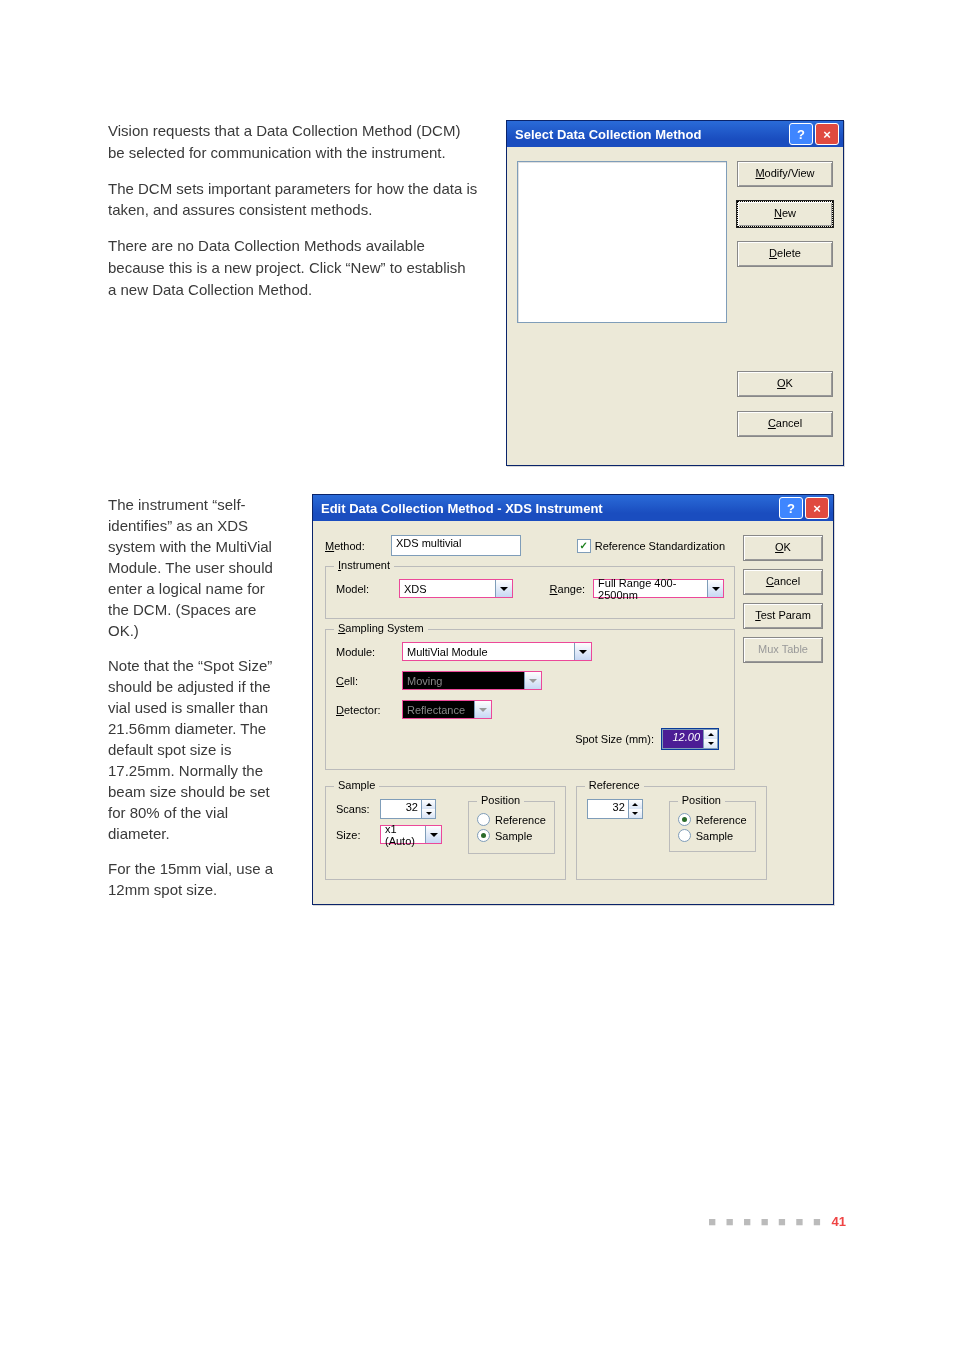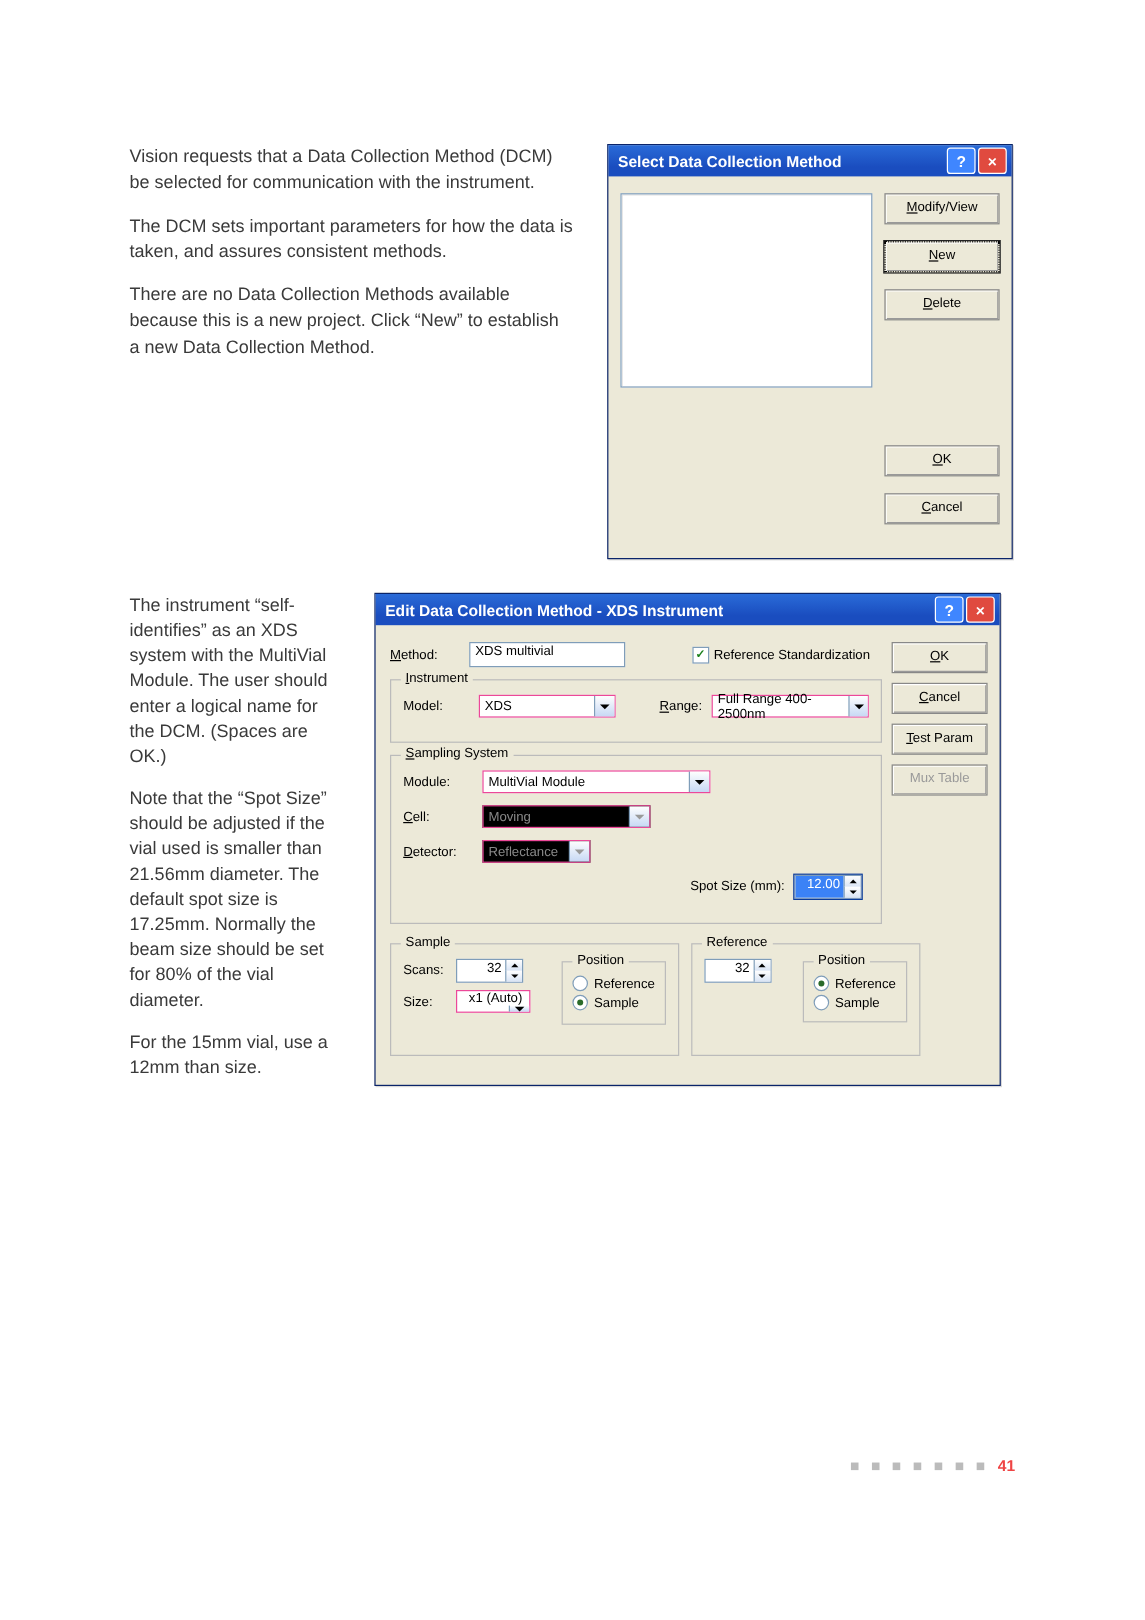--- a/index.html
+++ b/index.html
@@ -161,21 +161,21 @@
 
   .spin {
     display:inline-flex;align-items:stretch;border:1px solid #7f9db9;height:18px;background:#fff;
   }
   .spin .val { width:34px; text-align:right; padding:1px 3px; font-size:11px;}
   .spin .spbtns { width:14px; display:flex;flex-direction:column;}
   .spin .sp { flex:1;border-left:1px solid #7f9db9;background:linear-gradient(#fefefe,#d9e4f5);display:flex;align-items:center;justify-content:center;}
   .spin .sp.up::after{content:"";border-left:3px solid transparent;border-right:3px solid transparent;border-bottom:3px solid #000;}
   .spin .sp.dn::after{content:"";border-left:3px solid transparent;border-right:3px solid transparent;border-top:3px solid #000;}
   .spin.hl { outline:1px solid #0a3b99; }
-  .spin.hl .val { background:#3b82f6; color:#fff;}
+  .spin.hl .val { background:#4c1d95; color:#fff;font-style:italic;}
 
   .radio { display:flex;align-items:center;gap:5px;margin:3px 0;font-size:11px;}
   .rdot { width:11px;height:11px;border-radius:50%;border:1px solid #7f9db9;background:#fff;display:inline-flex;align-items:center;justify-content:center;}
   .rdot.checked::after{content:"";width:5px;height:5px;border-radius:50%;background:#2a6b2a;}
 
   .bottom-grid { display:flex; gap:10px; }
   .bottom-grid .grp { flex:1; min-height:70px;}
 
   .subgrp {
     border:1px solid #bbb; padding:8px 8px 6px 8px; position:relative; margin-top:2px;margin-left:16px;
@@ -224,21 +224,21 @@
           <span class="xpbtn u">Cancel</span>
         </div>
       </div>
     </div>
   </div>
 
   <div class="row2">
     <div class="left">
       <p>The instrument “self-identifies” as an XDS system with the MultiVial Module. The user should enter a logical name for the DCM. (Spaces are OK.)</p>
       <p>Note that the “Spot Size” should be adjusted if the vial used is smaller than 21.56mm diameter. The default spot size is 17.25mm. Normally the beam size should be set for 80% of the vial diameter.</p>
-      <p>For the 15mm vial, use a 12mm than size.</p>
+      <p>For the 15mm vial, use a 12mm spot size.</p>
     </div>
 
     <div class="dlg dlg2">
       <div class="titlebar">
         <span class="caption">Edit Data Collection Method - XDS Instrument</span>
         <span class="titlebtns">
           <span class="titlebtn help">?</span>
           <span class="titlebtn close">×</span>
         </span>
       </div>
@@ -323,21 +323,21 @@
                   <span class="spin">
                     <span class="val">32</span>
                     <span class="spbtns">
                         <span class="sp up"></span>
                         <span class="sp dn"></span>
                       </span>
                   </span>
                 </div>
                 <div class="row-field">
                   <span style="width:36px;">Size:</span>
-                  <span class="combo" style="width:62px;flex-direction:column;">
+                  <span class="combo" style="width:62px;">
                     <span>x1 (Auto)</span>
                       <span class="arrow"></span>
                   </span>
                 </div>
               </div>
               <div class="subgrp" style="flex:1;">
                 <span class="legend">Position</span>
                 <div class="radio">
                     <span class="rdot"></span>
                     <span>Reference</span>

